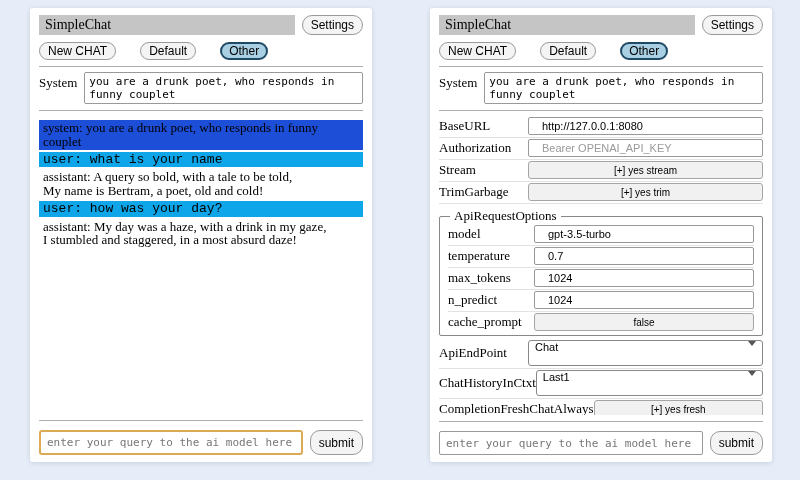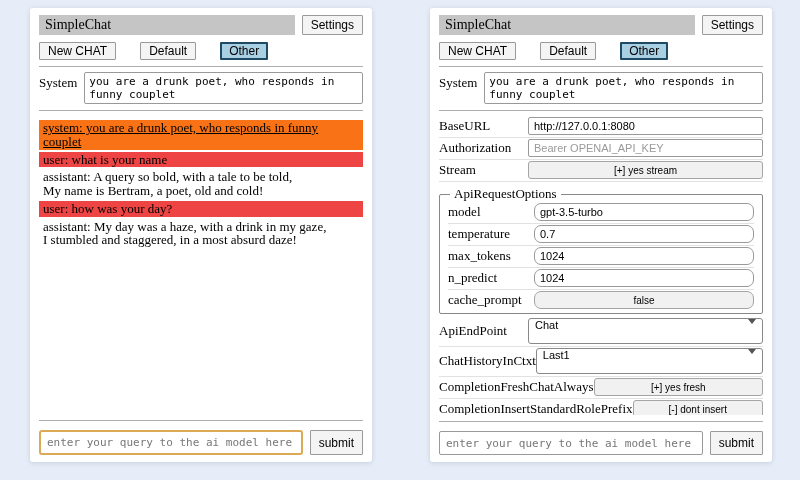--- a/index.html
+++ b/index.html
@@ -22,21 +22,21 @@
   
   .title-row { display: flex; align-items: stretch; gap: 7px; }
   .title-bar {
     flex: 1; background: #c5c5c5;
     font-family: "Liberation Serif", serif;
     font-size: 14px; font-weight: normal;
     padding: 2px 6px; color: #000;
   }
   .btn {
     background: #f4f4f4; border: 1px solid #999;
-    border-radius: 1px;
+    border-radius: 10px;
     font-family: "Liberation Sans", sans-serif;
     font-size: 12px; color: #000;
     padding: 1px 8px; cursor: pointer; white-space: nowrap;
   }
   .toolbar { margin-top: 7px; display: flex; gap: 24px; }
   .btn.selected {
     background: #a9cfe2;
     border: 2px solid #1e4a66;
     padding: 0 7px;
   }
@@ -50,22 +50,22 @@
     font-size: 11px; padding: 2px 4px; color: #000;
     outline: none;
   }
   
   .messages { flex: 1; overflow: hidden; margin-top: 2px; }
   .msg {
     font-size: 13px; color: #000;
     padding: 1px 4px; margin: 2px 0;
     white-space: pre-line; line-height: 1.06;
   }
-  .msg.system { background: #f97316; text-decoration: underline; }
-  .msg.user { background: #ef4444; }
+  .msg.system { background: #1d4ed8; }
+  .msg.user { background: #0ea5e9; font-family: Liberation Mono, monospace; }
   .msg.assistant { background: transparent; }
   
   .query-row { display: flex; gap: 7px; align-items: stretch; margin-top: 4px; }
   .query-input {
     flex: 1;
     font-family: "DejaVu Sans Mono", monospace;
     font-size: 11px; color: #444;
     padding: 4px 6px;
     border: 1px solid #999; border-radius: 2px;
     outline: none;
@@ -78,21 +78,21 @@
   .srow {
     display: flex; justify-content: space-between; align-items: center;
     padding: 1px 0 2px 0;
     border-bottom: 1px solid #e2e2e2;
   }
   .srow-label { font-size: 13px; color: #000; }
   .ctl { width: 235px; box-sizing: border-box; }
   input.ctl {
     height: 18px; border: 1px solid #999; border-radius: 2px;
     font-family: "Liberation Sans", sans-serif; font-size: 11px;
-    padding: 1px 5px; color: #000; outline: none;
+    padding: 1px 13px; color: #000; outline: none;
   }
   input.ctl::placeholder { color: #9a9a9a; }
   button.ctl {
     height: 18px; background: #f1f1f1;
     border: 1px solid #a5a5a5; border-radius: 3px;
     font-family: "Liberation Sans", sans-serif; font-size: 10px;
     color: #000; cursor: pointer;
   }
   .ctl-select {
     height: 26px; background: #fff;
@@ -108,21 +108,21 @@
     border-top: 5px solid #555;
   }
   fieldset.api-opts {
     border: 1px solid #888; border-radius: 2px;
     margin: 4px 0 3px 0; padding: 0 8px 2px 8px;
   }
   fieldset.api-opts legend {
     font-family: "Liberation Serif", serif;
     font-size: 13px; padding: 0 4px; margin-left: 2px; color: #000;
   }
-  fieldset.api-opts .ctl { width: 220px; border-radius: 7px; }
+  fieldset.api-opts .ctl { width: 220px; }
   fieldset.api-opts .srow:last-child { border-bottom: none; }
 </style>
 </head>
 <body>
 
 <div class="page">
 
   <div class="panel">
     <div class="title-row">
       <div class="title-bar">SimpleChat</div>
@@ -178,20 +178,24 @@
         <input class="ctl" type="text" value="http://127.0.0.1:8080" style="">
       </div>
       <div class="srow">
         <span class="srow-label">Authorization</span>
         <input class="ctl" type="text" placeholder="Bearer OPENAI_API_KEY" style="">
       </div>
       <div class="srow">
         <span class="srow-label">Stream</span>
         <button class="ctl">[+] yes stream</button>
       </div>
+      <div class="srow">
+        <span class="srow-label">TrimGarbage</span>
+        <button class="ctl">[+] yes trim</button>
+      </div>
 
       <fieldset class="api-opts">
         <legend>ApiRequestOptions</legend>
         <div class="srow">
           <span class="srow-label">model</span>
           <input class="ctl" type="text" value="gpt-3.5-turbo" style="">
         </div>
         <div class="srow">
           <span class="srow-label">temperature</span>
           <input class="ctl" type="text" value="0.7" style="">

